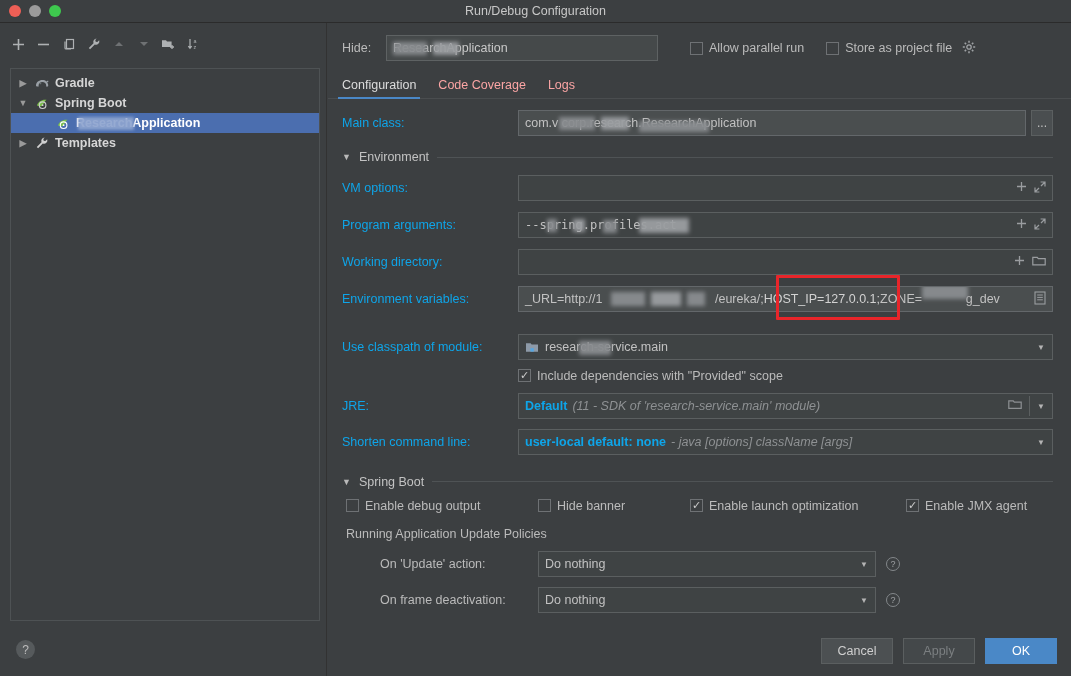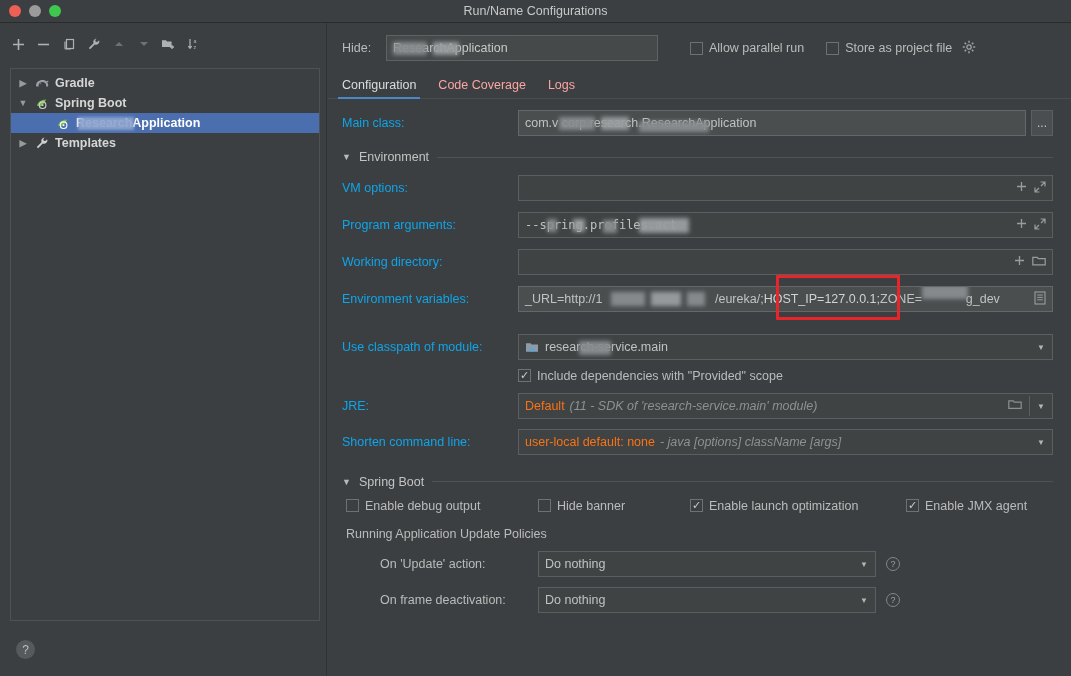--- a/index.html
+++ b/index.html
@@ -141,21 +141,21 @@
   .section .rule { flex: 1; height: 1px; background: #4f5355; }
 
   .combo { position: relative; }
   .combo .arrow {
     position: absolute; right: 7px; top: 50%; transform: translateY(-50%);
     color: #b4b4b4; font-size: 8px;
   }
   .combo .folder { position: absolute; right: 30px; top: 50%; transform: translateY(-50%); color: #8d9093; }
   .combo .sep { position: absolute; right: 22px; top: 2px; bottom: 2px; width: 1px; background: #5b5f60; }
   .muted { color: #8e9193; font-style: italic; }
-  .strong { color: #f97316; font-weight: normal; }
+  .strong { color: #0ea5e9; font-weight: bold; }
 
   
   .sbchecks { display: flex; align-items: center; margin-top: 10px; padding-left: 4px; }
   .sbchecks .cb { margin-right: 0; }
 
   .subsection { display: flex; align-items: center; gap: 8px; margin-top: 14px; padding-left: 4px; }
 
   .policy-row { display: flex; align-items: center; margin-top: 10px; padding-left: 38px; }
   .policy-lbl { width: 158px; color: #bbbbbb; }
   .policy-combo { width: 338px; }
@@ -192,21 +192,21 @@
 <body>
 
 <div class="window">
 
   <div class="titlebar">
     <div class="traffic">
       <div class="dot red"></div>
       <div class="dot gray"></div>
       <div class="dot green"></div>
     </div>
-    <div class="title-text">Run/Name Configurations</div>
+    <div class="title-text">Run/Debug Configuration</div>
   </div>
 
   <div class="body">
 
     <div class="left">
 
       <div class="tree-toolbar">
         <div class="tb-btn">
           <svg width="13" height="13" viewBox="0 0 13 13">
               <path d="M6.5 1v11M1 6.5h11" stroke="#aeb1b3" stroke-width="1.6"></path>
@@ -559,16 +559,21 @@
           <div class="policy-lbl">On frame deactivation:</div>
           <div class="ctl combo policy-combo">
             <span>Do nothing</span>
             <span class="arrow">▼</span>
           </div>
           <div class="qmark">?</div>
         </div>
 
       </div>
 
+      <div class="bottom">
+        <div class="btn">Cancel</div>
+        <div class="btn disabled">Apply</div>
+        <div class="btn primary">OK</div>
+      </div>
 
     </div>
   </div>
 </div>
 
 </body></html>

